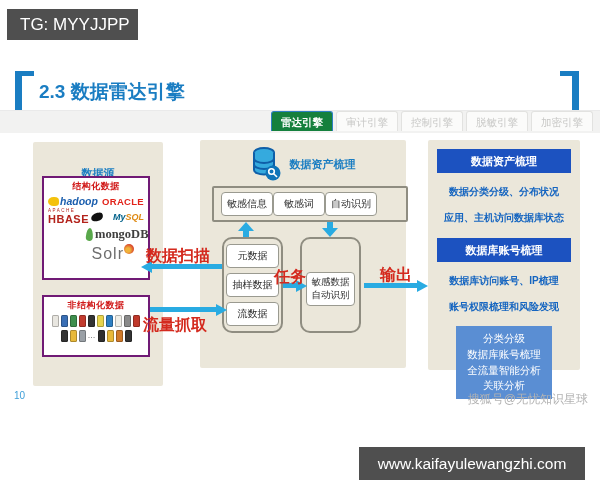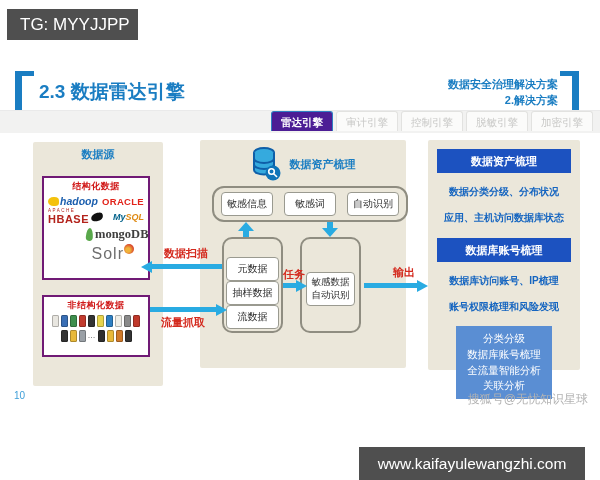--- a/index.html
+++ b/index.html
@@ -16,28 +16,28 @@
   .bracket.l{left:15px;border-left:7px solid #1a7dc2;border-top:5px solid #1a7dc2;border-bottom:5px solid #1a7dc2;}
   .bracket.r{right:21px;border-right:7px solid #1a7dc2;border-top:5px solid #1a7dc2;border-bottom:5px solid #1a7dc2;}
   .page-title{position:absolute;left:39px;top:79px;font-size:19px;font-weight:bold;color:#1a7dc2;}
   .subtitle{position:absolute;right:42px;top:76px;text-align:right;font-size:11px;color:#1a7dc2;line-height:16px;font-weight:bold;}
 
   
   .tab-band{position:absolute;left:0;top:110px;width:600px;height:22px;background:#f2f2f1;border-top:1px solid #eaeaea;}
   .tabs{position:absolute;top:111px;right:7px;display:flex;gap:3px;}
   .tab{height:20px;line-height:20px;padding:0 9px;font-size:10.5px;border-radius:3px 3px 0 0;
        background:#fbfbfa;border:1px solid #e2e2e0;border-bottom:none;color:#c8c8c6;box-sizing:border-box;}
-  .tab.active{background:#4c1d95;border-color:#2e7fc2;color:#fff;font-weight:bold;margin-left:24px;}
+  .tab.active{background:#15803d;border-color:#2e7fc2;color:#fff;font-weight:bold;margin-left:24px;}
 
   
   .panel{position:absolute;background:#ebe7da;border-radius:2px;}
   .panel-left{left:33px;top:142px;width:130px;height:244px;}
   .panel-mid{left:200px;top:140px;width:206px;height:228px;}
   .panel-right{left:428px;top:140px;width:152px;height:230px;}
-  .panel-title{text-align:center;color:#1a7dc2;font-weight:bold;font-size:11px;padding-top:5px;}
+  .panel-title{text-align:center;color:#1a7dc2;font-weight:bold;font-size:11px;padding-top:24px;}
 
   
   .src-box{position:absolute;left:9px;background:#fff;border:2px solid #701a75;box-sizing:border-box;width:108px;}
   .src-box.structured{top:34px;height:104px;}
   .src-box.unstructured{top:153px;height:62px;}
   .src-box-title{color:#d01616;font-weight:bold;font-size:9px;text-align:center;margin-top:2px;letter-spacing:.5px;}
   .logo-row{display:flex;align-items:center;justify-content:space-between;padding:0 4px;margin-top:2px;}
   .lg-hadoop{display:flex;align-items:center;gap:1px;font-size:10.5px;font-weight:bold;font-style:italic;color:#1c5fae;}
   .elephant{width:11px;height:9px;background:#f4c20d;border-radius:55% 45% 40% 55%;display:inline-block;}
   .lg-oracle{color:#e2231a;font-weight:bold;font-size:9.5px;letter-spacing:.3px;}
@@ -56,44 +56,44 @@
   .sun{width:10px;height:10px;border-radius:50%;margin-top:-1px;
        background:radial-gradient(circle at 40% 60%, #f0b43a 25%, #d8432b 70%);}
   .chip-row{display:flex;justify-content:center;align-items:center;gap:2px;margin-top:3px;}
   .chip{width:7px;height:12px;border-radius:1.5px;border:1px solid rgba(0,0,0,.25);box-sizing:border-box;display:inline-block;}
   .dots{font-size:8px;color:#333;line-height:8px;}
 
   
   .mid-header{position:absolute;top:6px;left:0;right:0;display:flex;align-items:center;justify-content:center;gap:9px;}
   .mid-title{color:#1a7dc2;font-weight:bold;font-size:11px;}
   .rules-container{position:absolute;left:12px;top:46px;width:178px;height:32px;border:2px solid #8f8d81;
-      border-radius:12px;display:flex;align-items:center;justify-content:space-between;padding:0 7px;box-sizing:content-box;}
+      border-radius:2px;display:flex;align-items:center;padding:0 7px;box-sizing:content-box;}
   .white-box{background:#fff;border:1px solid #9a9a90;border-radius:4px;font-size:10px;color:#2e2e2e;text-align:center;}
   .rule-box{width:50px;padding:4px 0;}
   .grp{position:absolute;border:2px solid #8f8d81;border-radius:10px;box-sizing:border-box;}
   .grp-left{left:22px;top:97px;width:61px;height:96px;display:flex;flex-direction:column;justify-content:space-between;
-            align-items:center;padding:18px 0;box-sizing:border-box;}
+            align-items:center;padding:5px 0;box-sizing:border-box;}
   .data-box{width:53px;padding:4px 0;box-sizing:border-box;}
   .grp-right{left:100px;top:97px;width:61px;height:96px;}
   .identify-box{position:absolute;left:4px;right:4px;top:33px;font-size:9.5px;line-height:1.35;padding:3px 0;}
 
   
   .varrow{position:absolute;width:16px;height:15px;}
   .varrow .shaft{position:absolute;left:5px;width:6px;background:#29abe2;}
   .varrow.up .shaft{top:8px;bottom:0;}
   .varrow.up .head{position:absolute;left:0;top:0;width:0;height:0;
       border-left:8px solid transparent;border-right:8px solid transparent;border-bottom:9px solid #29abe2;}
   .varrow.down .shaft{top:0;bottom:8px;}
   .varrow.down .head{position:absolute;left:0;bottom:0;width:0;height:0;
       border-left:8px solid transparent;border-right:8px solid transparent;border-top:9px solid #29abe2;}
   .hbar{position:absolute;height:5px;background:#29abe2;}
   .hhead{position:absolute;width:0;height:0;border-top:6px solid transparent;border-bottom:6px solid transparent;}
   .hhead.right{border-left:11px solid #29abe2;}
   .hhead.left{border-right:11px solid #29abe2;}
-  .arrow-label{position:absolute;color:#d42a1e;font-weight:bold;font-size:11px;text-align:center;}
+  .arrow-label{position:absolute;color:#d42a1e;font-weight:bold;font-size:16px;}
 
   
   .blue-header{margin:9px 9px 0;height:24px;line-height:24px;background:#1c52c0;color:#fff;
        font-weight:bold;font-size:11px;text-align:center;}
   .blue-line{margin-top:12px;font-size:10px;color:#1565c0;text-align:center;font-weight:bold;}
   .summary-box{margin:12px auto 0;width:96px;background:#5a8ed3;color:#fff;font-size:10.5px;
        text-align:center;line-height:1.5;padding:5px 0;}
   .summary-box span{display:block;}
 
   
@@ -105,24 +105,20 @@
 </head>
 <body>
 
 <div class="stage">
 
   <div class="tg-badge">TG: MYYJJPP</div>
 
   <div class="bracket l"></div>
   <div class="bracket r"></div>
   <div class="page-title">2.3 数据雷达引擎</div>
-  <div class="subtitle">
-    <div>数据安全治理解决方案</div>
-    <div>2.解决方案</div>
-  </div>
 
   <div class="tab-band"></div>
   <div class="tabs">
     <div class="tab active">雷达引擎</div>
     <div class="tab">审计引擎</div>
     <div class="tab">控制引擎</div>
     <div class="tab">脱敏引擎</div>
     <div class="tab">加密引擎</div>
   </div>
 

